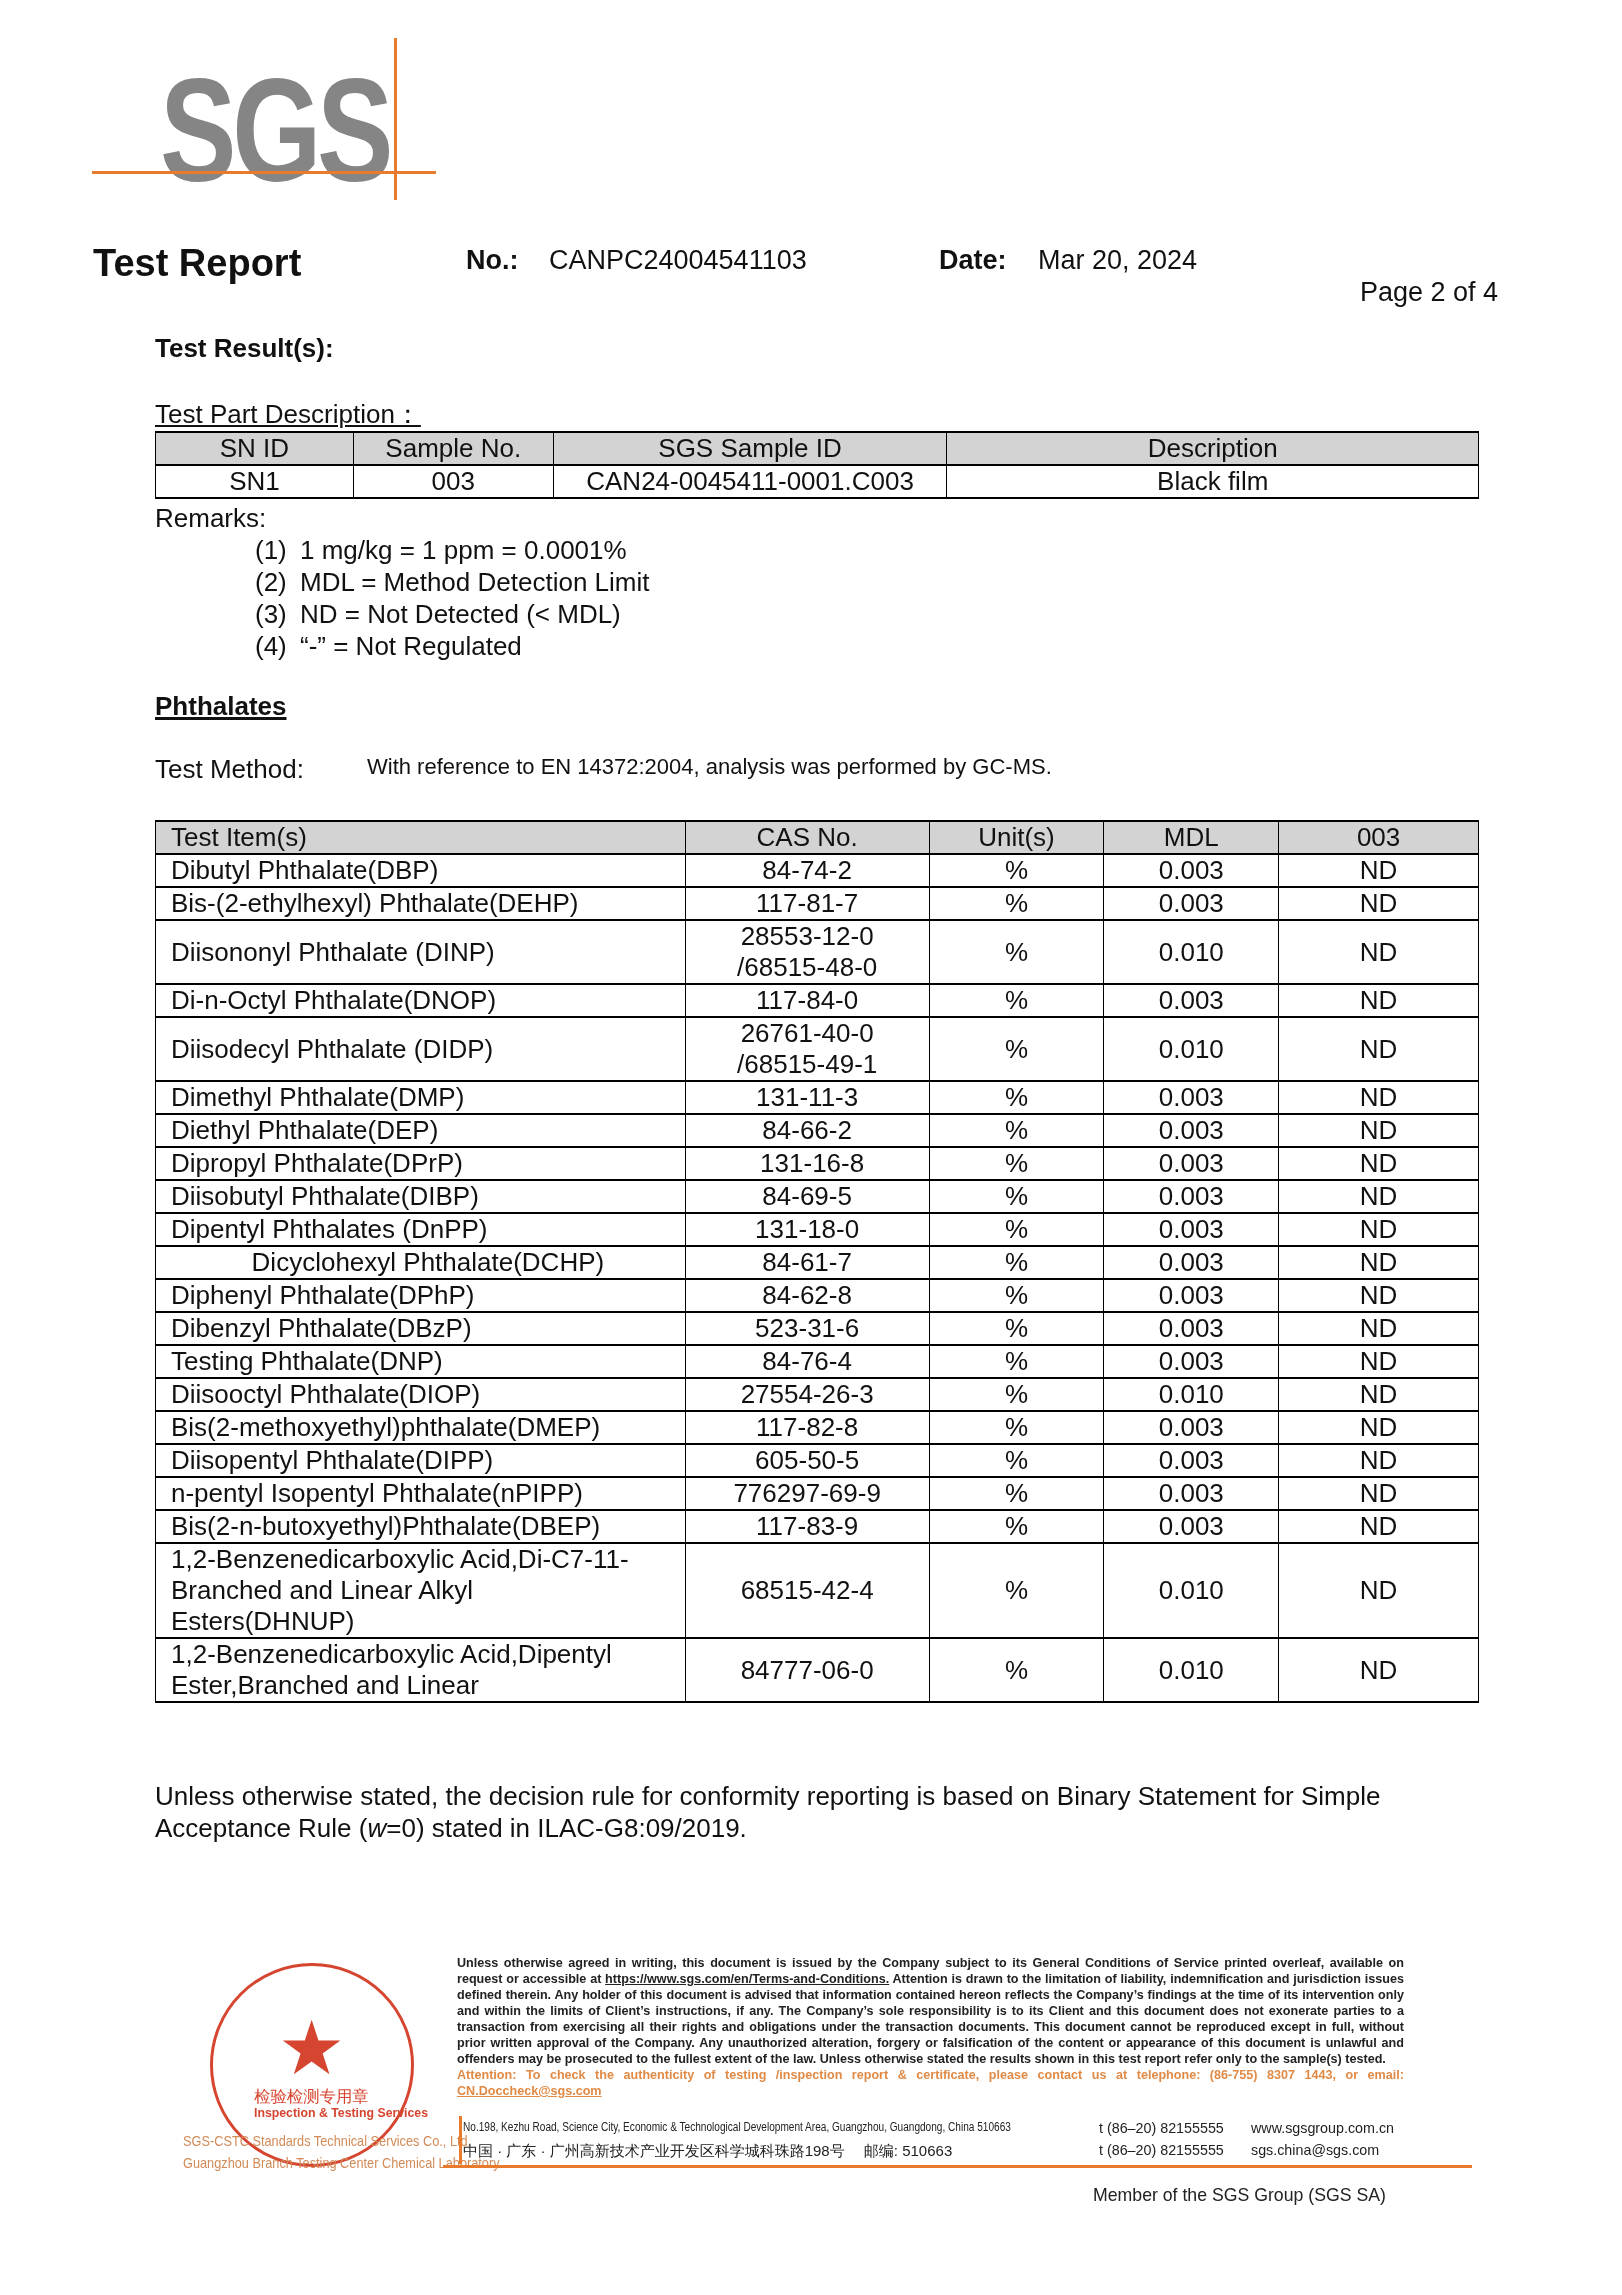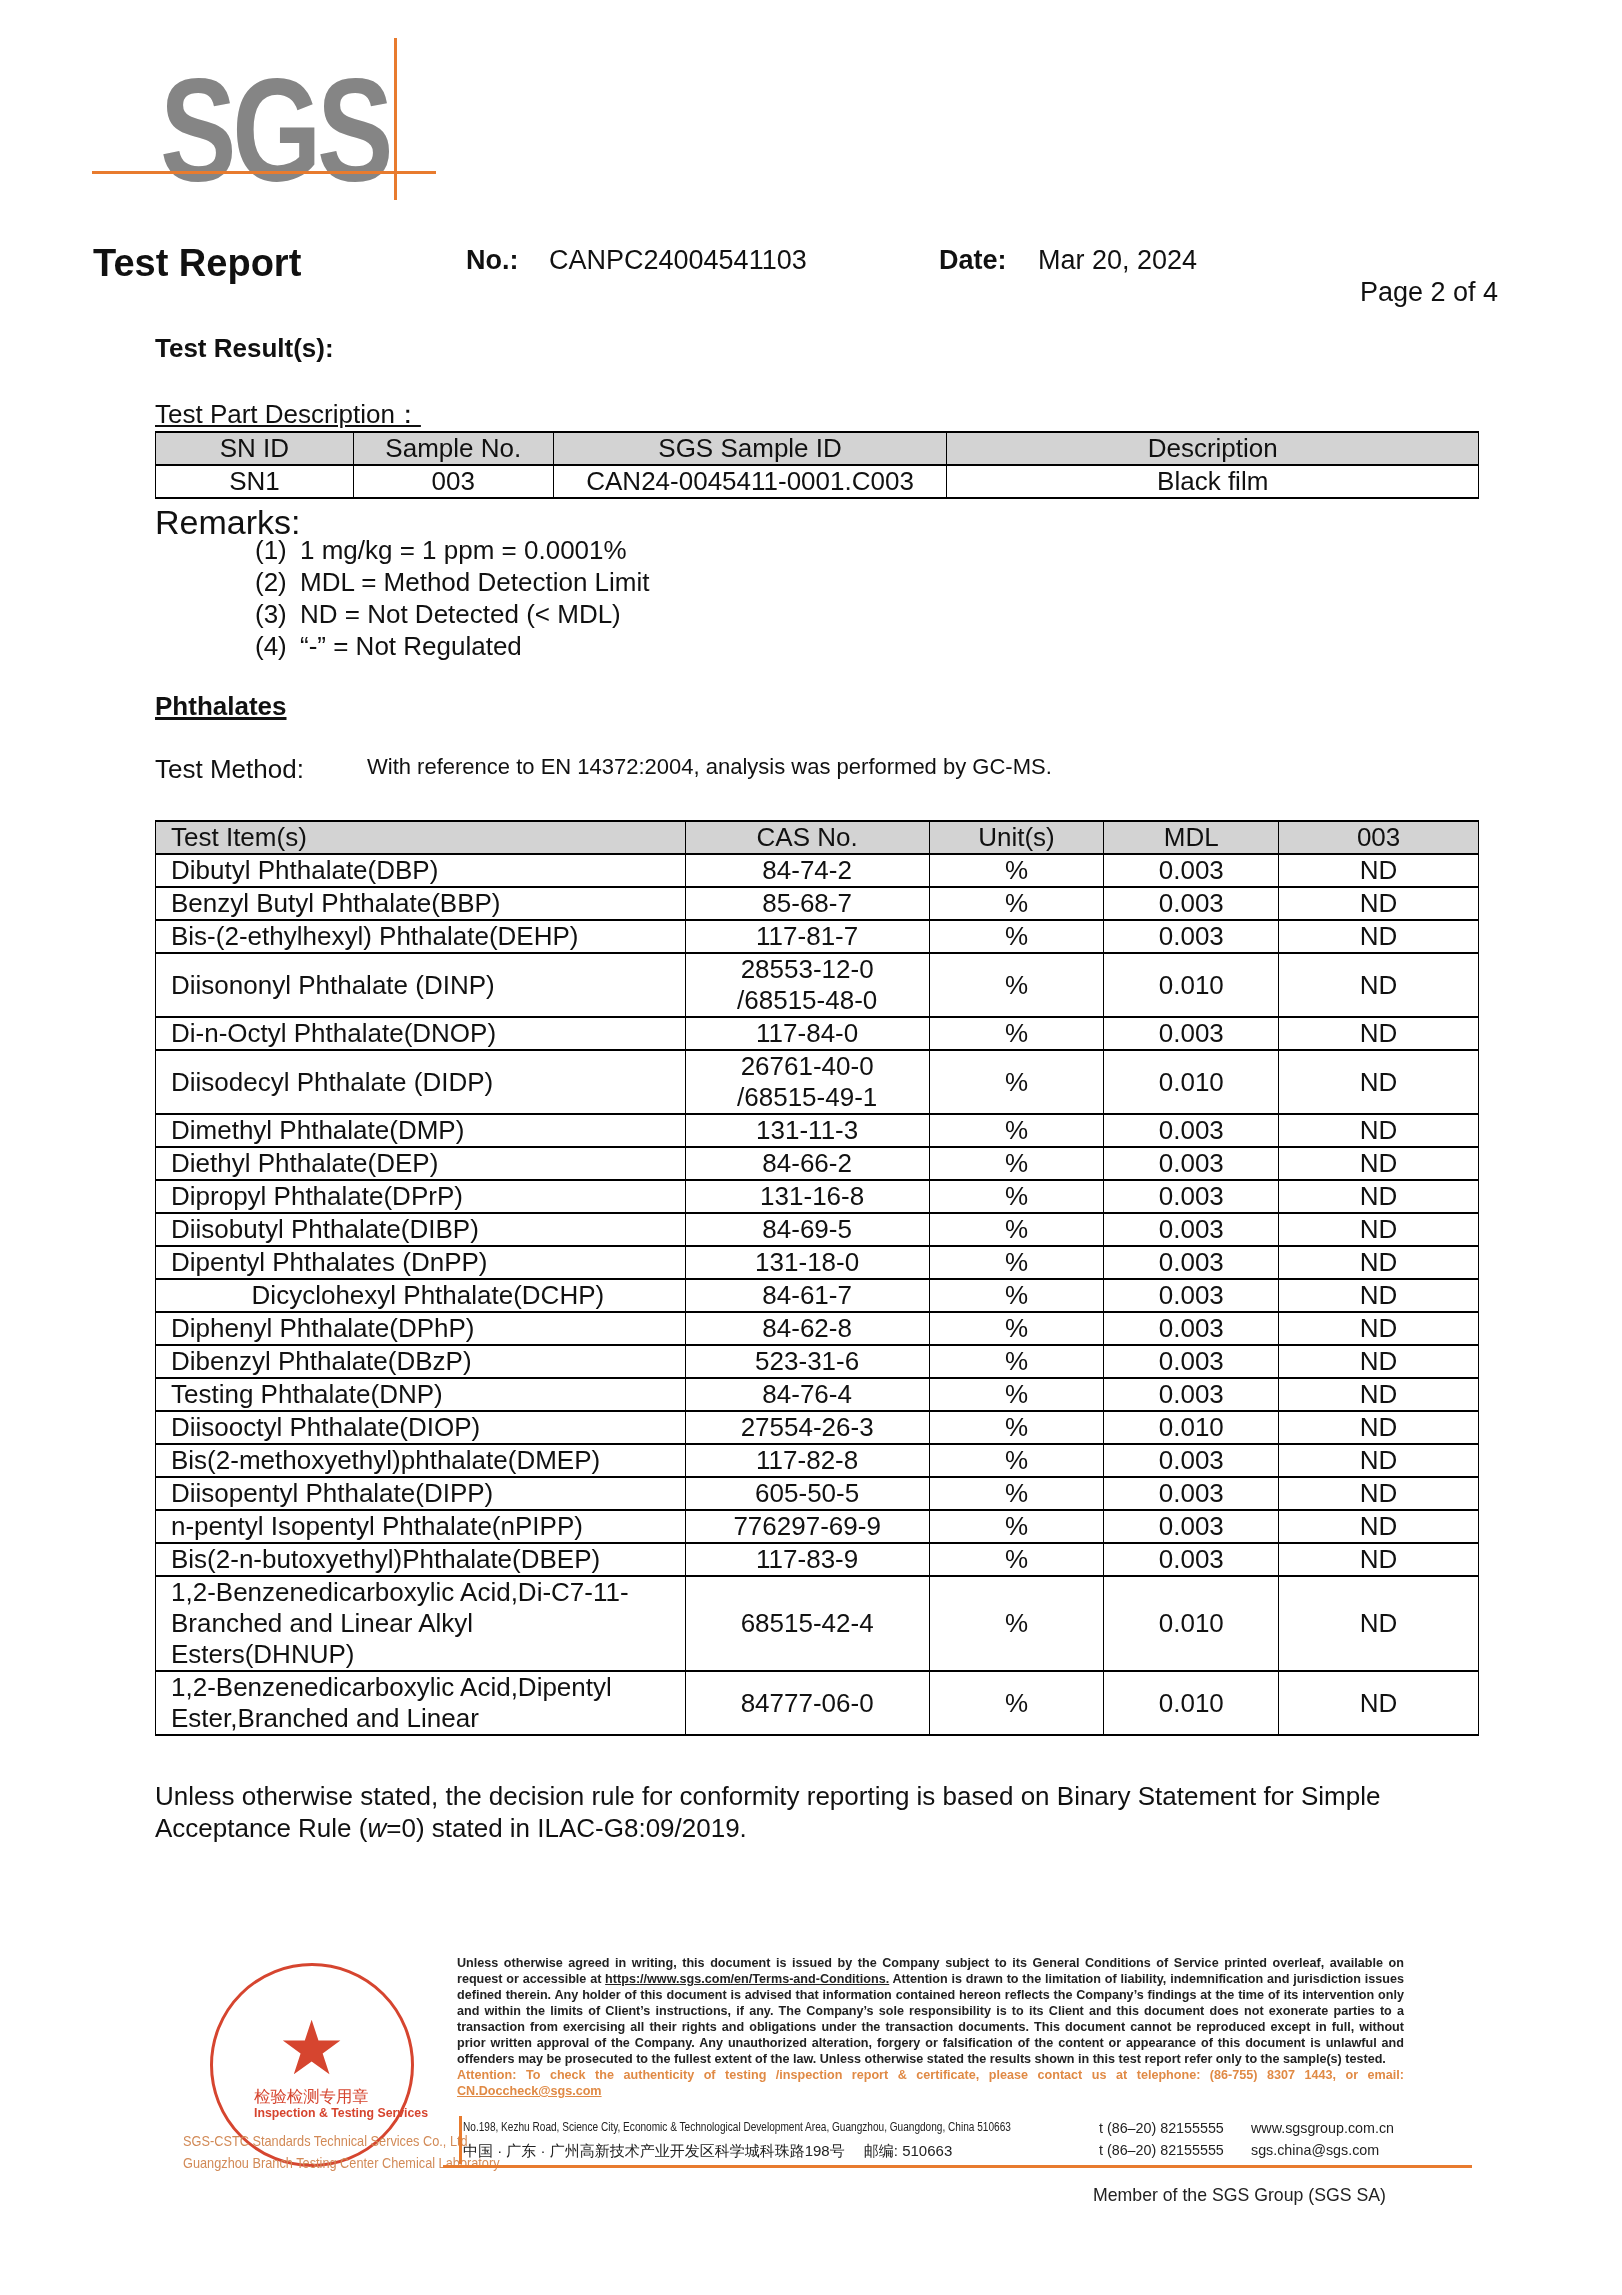--- a/index.html
+++ b/index.html
@@ -26,21 +26,21 @@
 
   #tpd-label { left:155px; top:397px; font-size:26px; text-decoration:underline; }
 
   
   table { border-collapse:collapse; }
   #sample-table { left:155px; top:431px; width:1324px; font-size:26px; }
   #sample-table th, #sample-table td { border:1.4px solid #000; text-align:center; font-weight:normal; height:30px; padding:0; }
   #sample-table thead th { background:#d3d3d3; border-bottom:2.7px solid #000; }
   #sample-table { border-top:2.7px solid #000; border-bottom:2.7px solid #000; }
 
-  #remarks-label { left:155px; top:503px; font-size:34px; }
+  #remarks-label { left:155px; top:503px; font-size:26px; }
   #remarks-list { left:255px; top:534px; font-size:26px; line-height:32px; }
   #remarks-list div { white-space:nowrap; }
   #remarks-list .num { display:inline-block; width:45px; }
 
   #section-title { left:155px; top:691px; font-size:26px; font-weight:bold; text-decoration:underline; text-decoration-thickness:2.7px; }
 
   #method-label { left:155px; top:754px; font-size:26px; }
   #method-value { left:367px; top:754px; font-size:22px; white-space:nowrap; }
 
   
@@ -158,27 +158,20 @@
   </thead>
   <tbody id="results-body">
       <tr>
         <td class="item" style="white-space: pre-line;">Dibutyl Phthalate(DBP)</td>
         <td style="white-space: pre-line;">84-74-2</td>
         <td style="white-space: pre-line;">%</td>
         <td style="white-space: pre-line;">0.003</td>
         <td style="white-space: pre-line;">ND</td>
       </tr>
       <tr>
-        <td class="item" style="white-space: pre-line;">Benzyl Butyl Phthalate(BBP)</td>
-        <td style="white-space: pre-line;">85-68-7</td>
-        <td style="white-space: pre-line;">%</td>
-        <td style="white-space: pre-line;">0.003</td>
-        <td style="white-space: pre-line;">ND</td>
-      </tr>
-      <tr>
         <td class="item" style="white-space: pre-line;">Bis-(2-ethylhexyl) Phthalate(DEHP)</td>
         <td style="white-space: pre-line;">117-81-7</td>
         <td style="white-space: pre-line;">%</td>
         <td style="white-space: pre-line;">0.003</td>
         <td style="white-space: pre-line;">ND</td>
       </tr>
       <tr>
         <td class="item" style="white-space: pre-line;">Diisononyl Phthalate (DINP)</td>
         <td style="white-space: pre-line;">28553-12-0
 /68515-48-0</td>

